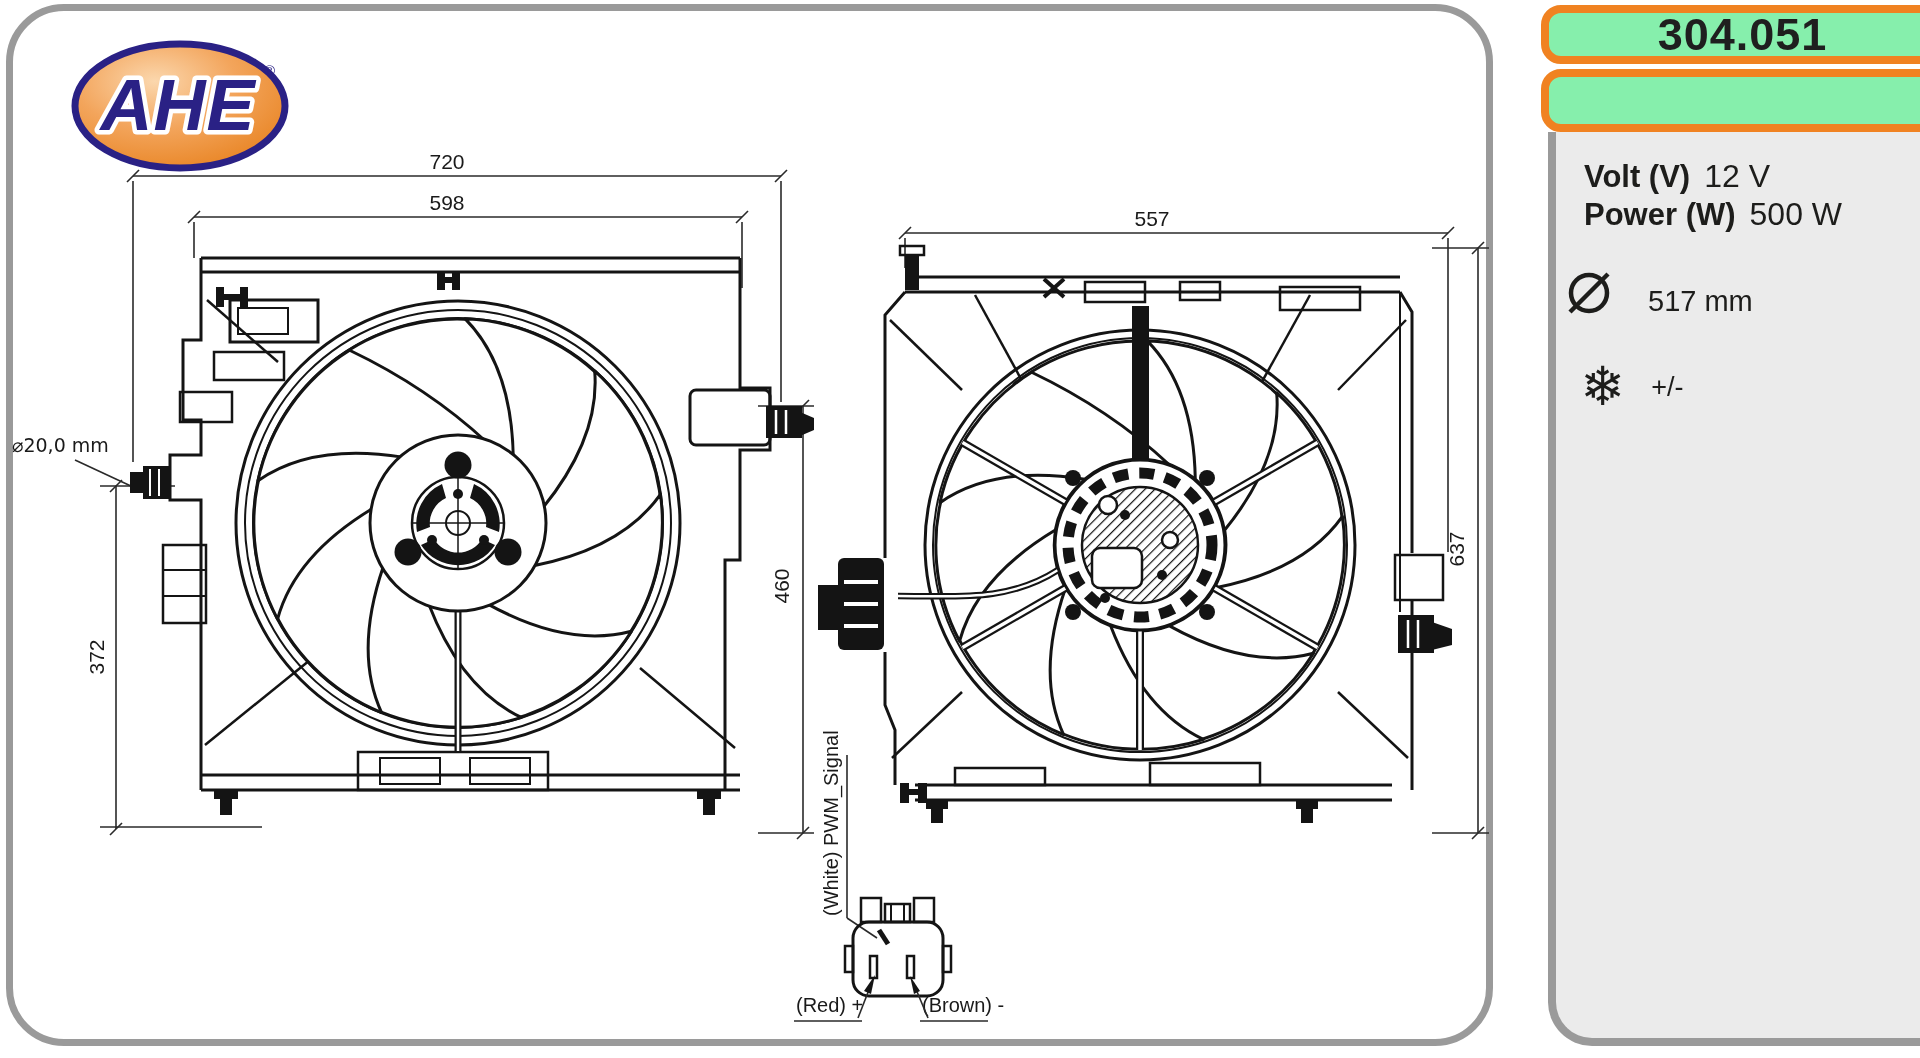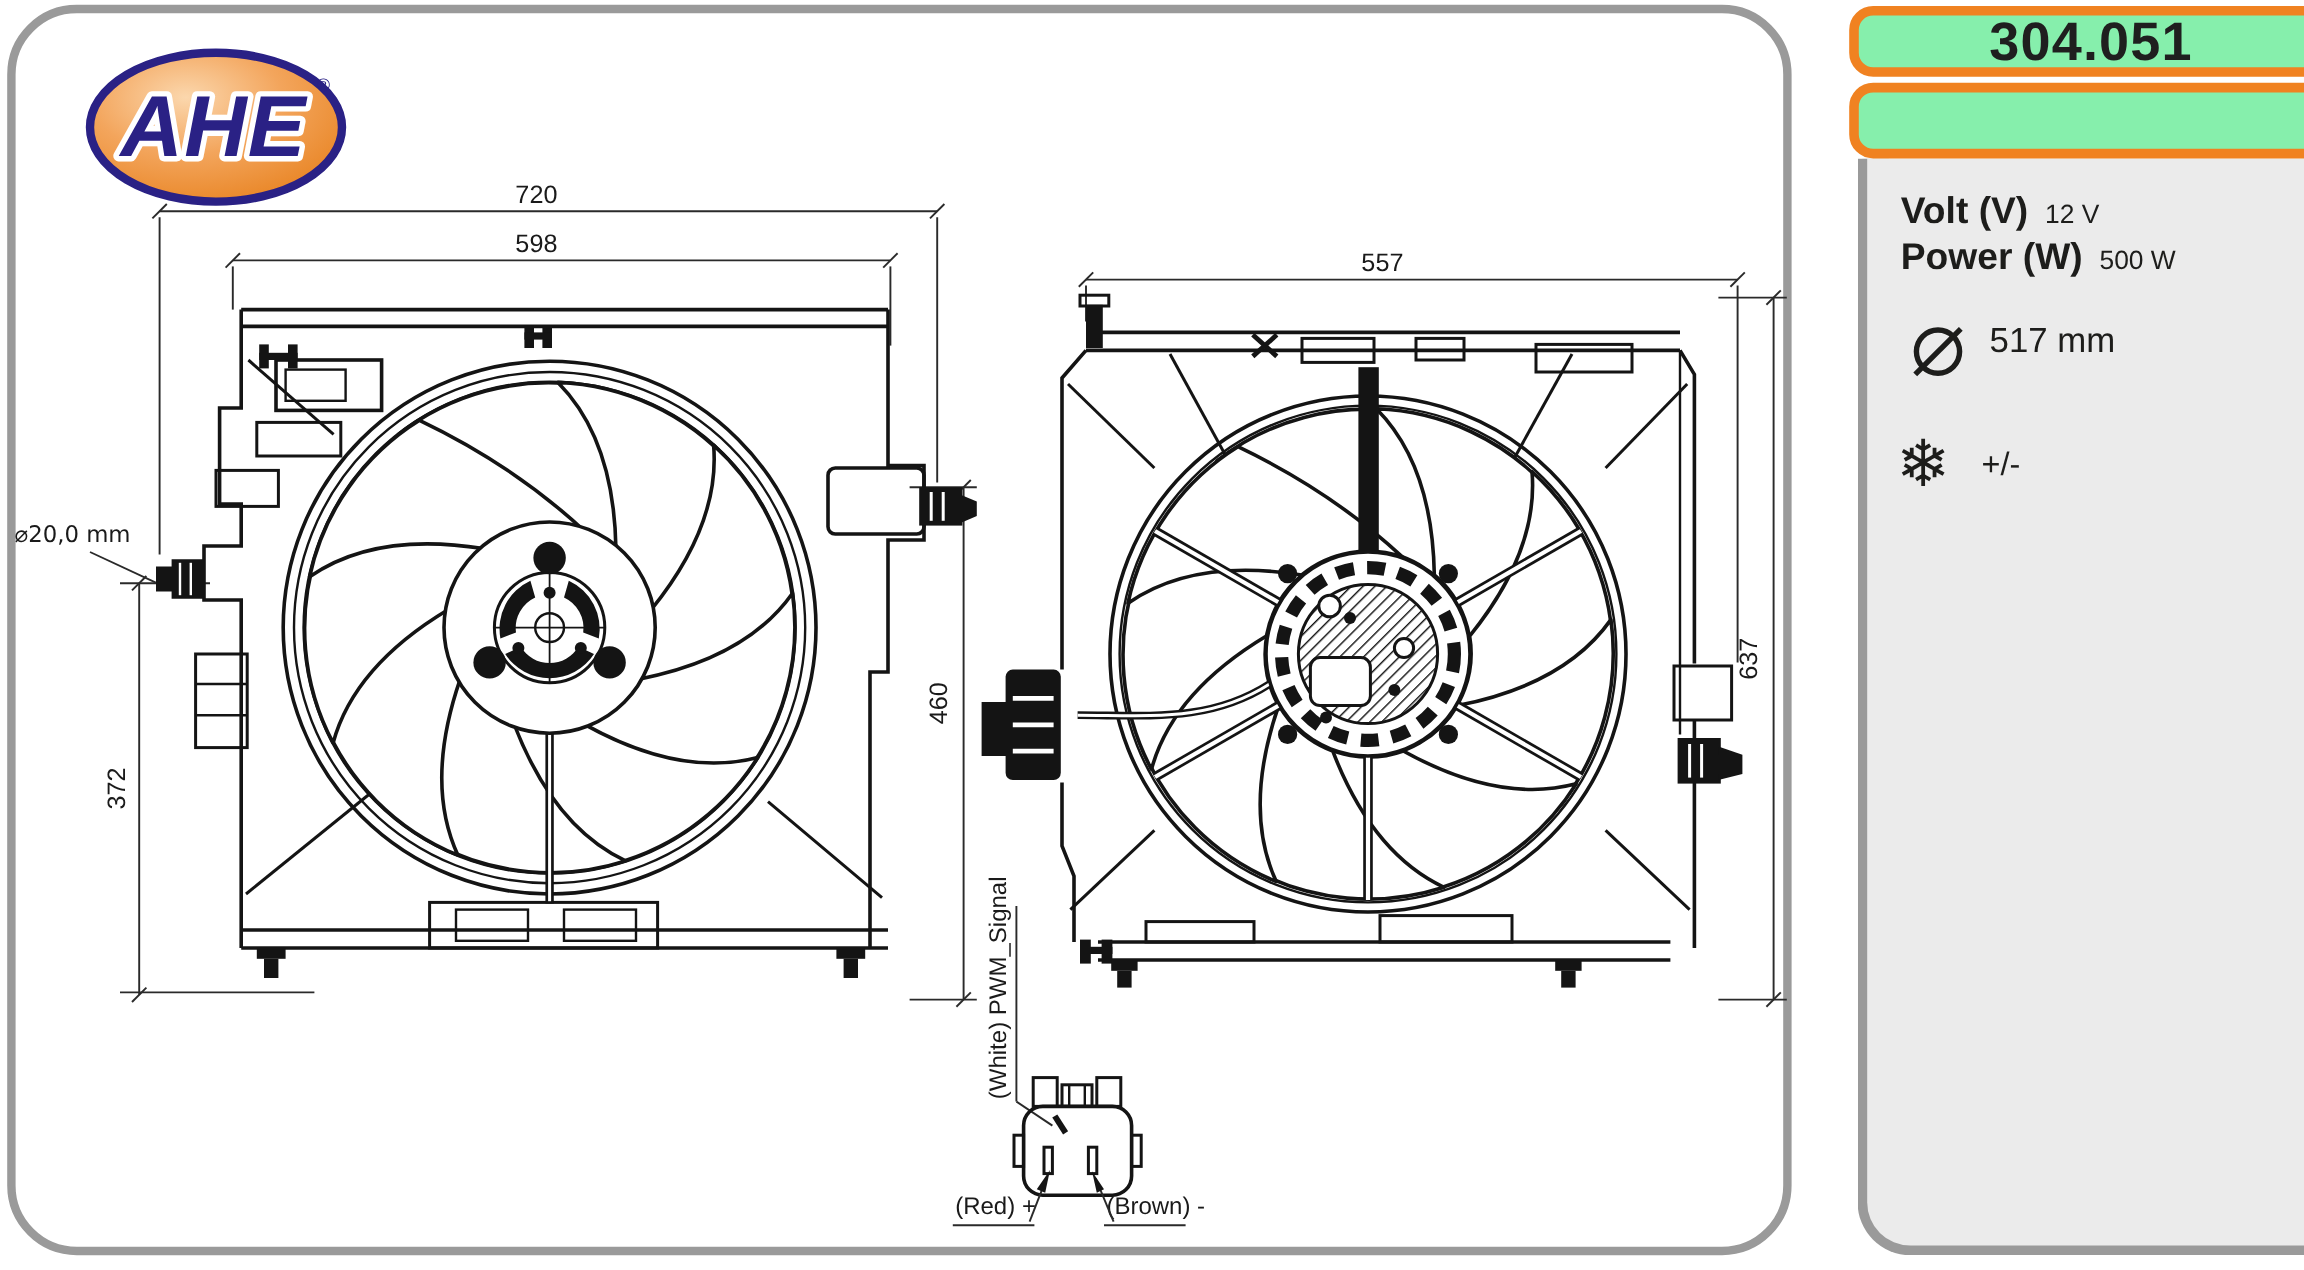--- a/index.html
+++ b/index.html
@@ -36,24 +36,24 @@
   .part-number{font-size:45px;font-weight:bold;color:#1f1f1f;letter-spacing:1px;}
   .spec-panel{
     position:absolute;left:1504px;top:132px;width:416px;height:914px;box-sizing:border-box;
     background:#ebebeb;z-index:4;
     border-left:8px solid #9a9a9a;border-bottom:8px solid #9a9a9a;border-right:13px solid #8d8d8d;
     border-radius:0 0 44px 44px;
     margin-left:44px;
   }
   .spec-row{position:absolute;display:flex;align-items:baseline;color:#1d1d1b;}
   .spec-label{font-weight:bold;font-size:31px;}
-  .spec-value{font-size:22px;margin-left:14px;}
+  .spec-value{font-size:32px;margin-left:14px;}
   .row-volt{left:28px;top:26px;}
   .row-power{left:28px;top:64px;justify-content:flex-end;}
-  .row-diam{left:34px;top:136px;align-items:flex-start;}
+  .row-diam{left:8px;top:136px;align-items:flex-end;gap:16px;}
   .diam-value{font-size:29px;margin-left:18px;}
   .row-snow{left:24px;top:228px;align-items:center;}
   .snow-glyph{font-family:"DejaVu Sans",sans-serif;font-size:54px;color:#1d1d1b;line-height:1;}
   .snow-value{font-size:27px;margin-left:26px;}
 </style>
 </head>
 <body>
 
 <div class="main-frame"></div>
 

